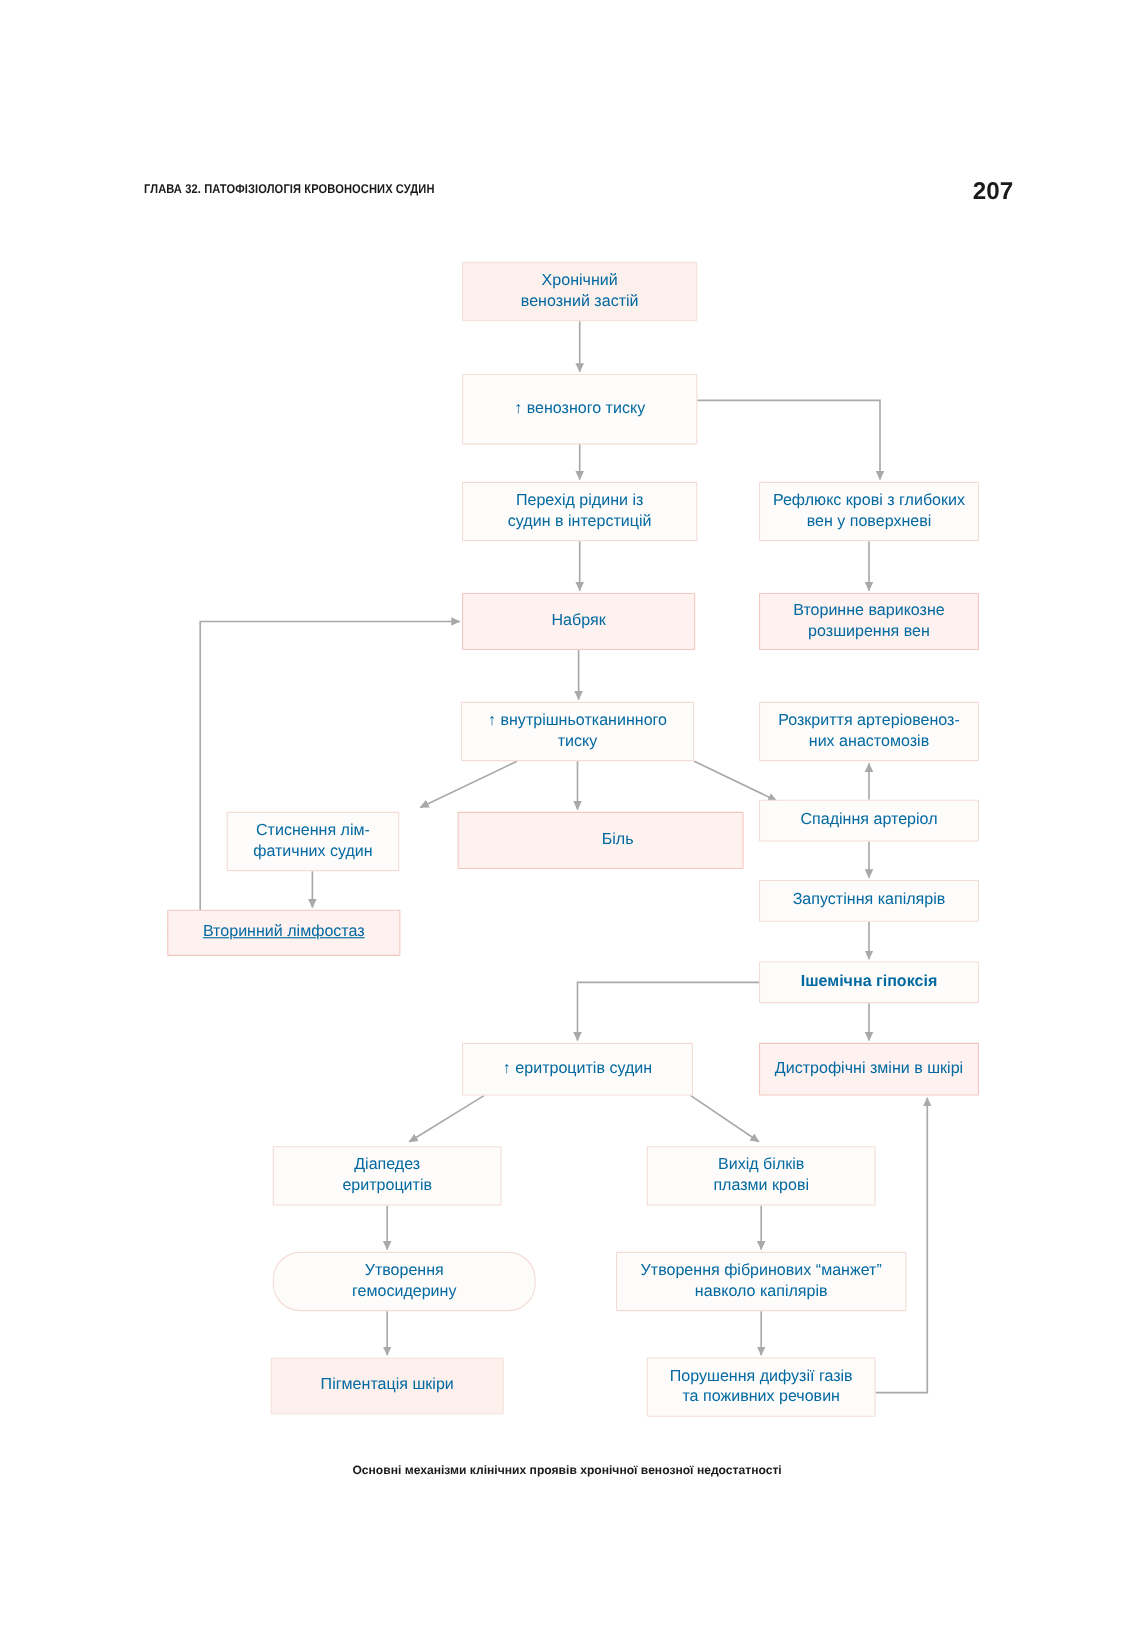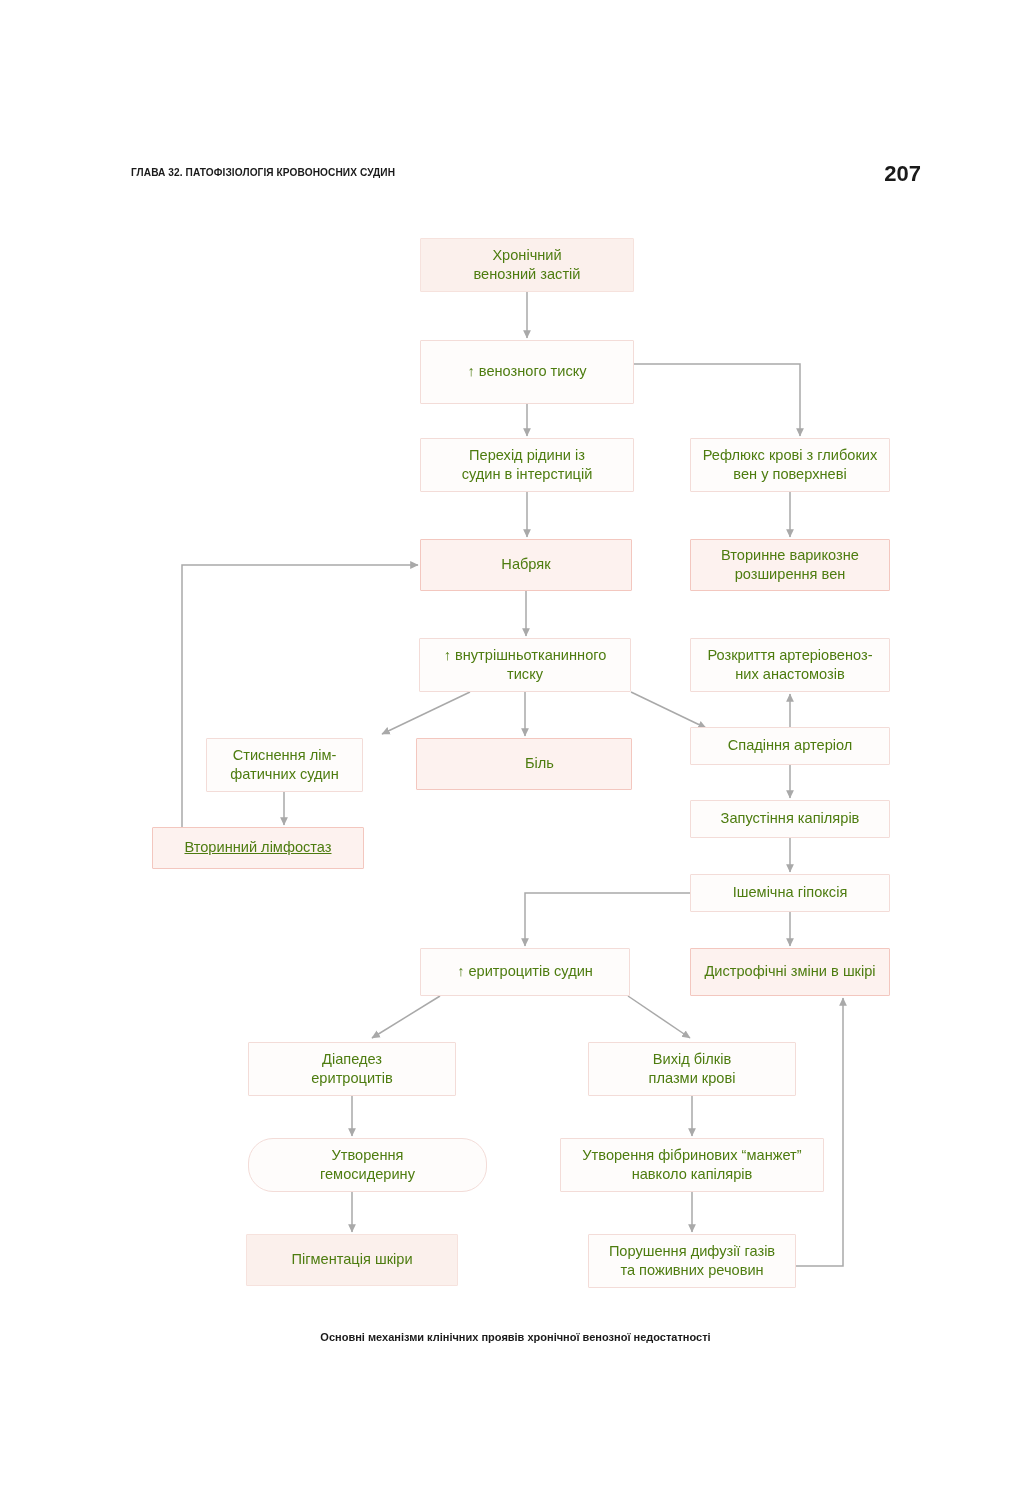--- a/index.html
+++ b/index.html
@@ -69,21 +69,21 @@
   
   .node {
     position: absolute;
     box-sizing: border-box;
     display: flex;
     align-items: center;
     justify-content: center;
     text-align: center;
     font-size: 14.6px;
     line-height: 1.32;
-    color: #4d7c0f;
+    color: #0369a1;
     padding: 3px 6px;
     border: 1px solid #f3dcd8;
     background: #fefcfb;
     border-radius: 1px;
   }
   .node.filled {
     background: #fbf0ec;
     border-color: #f6e2dd;
   }
   .node.accent {
@@ -195,33 +195,33 @@
     </div>
     <div class="node" style="left:419px;top:638px;width:212px;height:54px;">
       <span class="txt">↑ внутрішньотканинного<br>тиску</span>
     </div>
     <div class="node" style="left:690px;top:638px;width:200px;height:54px;">
       <span class="txt">Розкриття артеріовеноз-<br>них анастомозів</span>
     </div>
     <div class="node" style="left:206px;top:738px;width:157px;height:54px;">
       <span class="txt">Стиснення лім-<br>фатичних судин</span>
     </div>
-    <div class="node accent" style="left:416px;top:738px;width:216px;height:52px;padding-left:37px;">
+    <div class="node accent" style="left:416px;top:738px;width:260px;height:52px;padding-left:37px;">
       <span class="txt">Біль</span>
     </div>
     <div class="node" style="left:690px;top:727px;width:200px;height:38px;">
       <span class="txt">Спадіння артеріол</span>
     </div>
     <div class="node" style="left:690px;top:800px;width:200px;height:38px;">
       <span class="txt">Запустіння капілярів</span>
     </div>
     <div class="node accent" style="left:152px;top:827px;width:212px;height:42px;text-decoration:underline;">
       <span class="txt">Вторинний лімфостаз</span>
     </div>
-    <div class="node" style="left:690px;top:874px;width:200px;height:38px;">
+    <div class="node" style="left:690px;top:874px;width:200px;height:38px;font-weight:bold;">
       <span class="txt">Ішемічна гіпоксія</span>
     </div>
     <div class="node" style="left:420px;top:948px;width:210px;height:48px;">
       <span class="txt">↑ еритроцитів судин</span>
     </div>
     <div class="node accent" style="left:690px;top:948px;width:200px;height:48px;">
       <span class="txt">Дистрофічні зміни в шкірі</span>
     </div>
     <div class="node" style="left:248px;top:1042px;width:208px;height:54px;">
       <span class="txt">Діапедез<br>еритроцитів</span>

